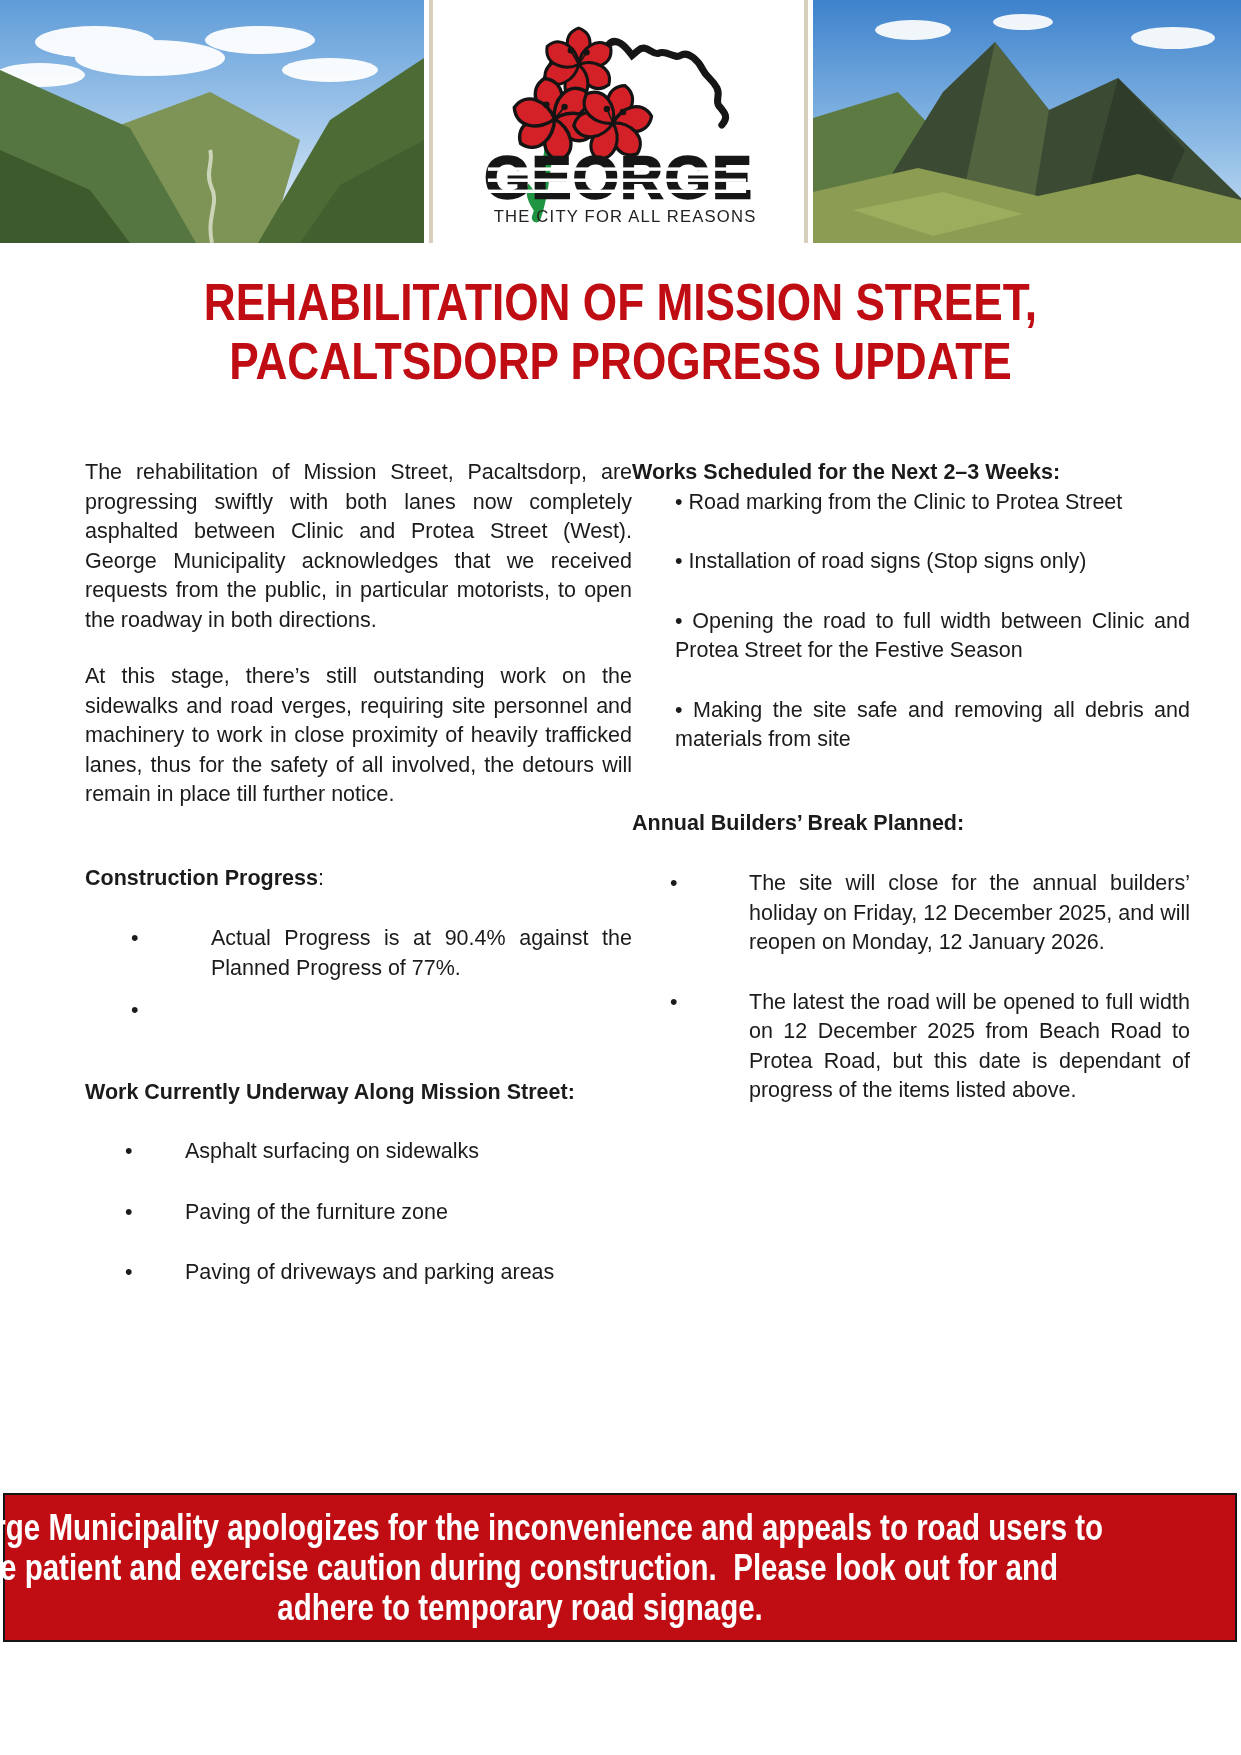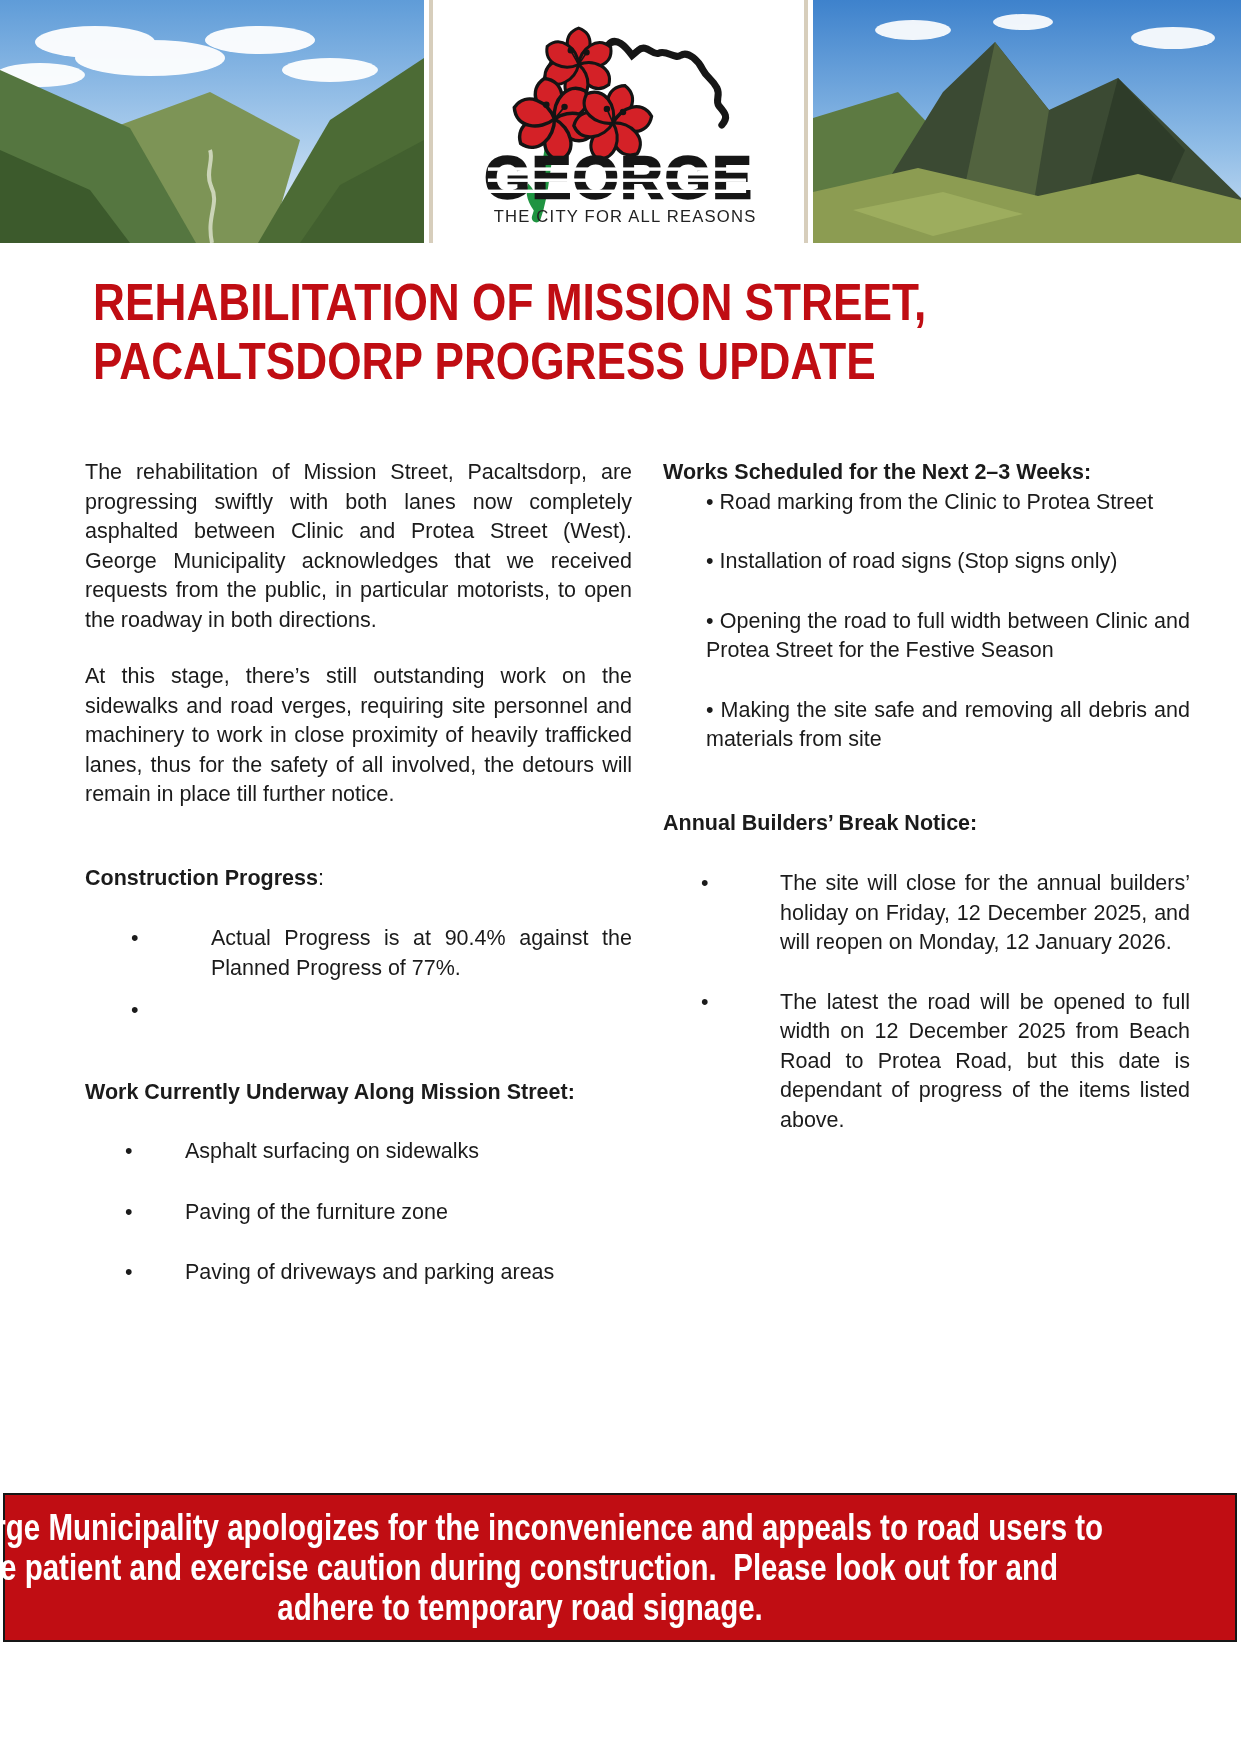--- a/index.html
+++ b/index.html
@@ -16,29 +16,29 @@
   .photo { position:relative; overflow:hidden; }
   .photo svg { display:block; width:100%; height:100%; }
   .photo.left  { width:424px; }
   .photo.right { width:428px; }
   .gapw { width:5px; background:#fff; }
   .rule { width:4px; background:#d7cebc; }
   .logo-panel { flex:1; background:#fff; display:flex; align-items:center; justify-content:center; }
   .logo-panel svg { width:330px; height:232px; }
 
   
-  .titleblock { margin-top:30px; text-align:left; }
+  .titleblock { margin-top:30px; text-align:center; }
   .title-line {
     display:block; font-weight:bold; color:var(--red);
     font-size:52px; line-height:59px; letter-spacing:0px;
     transform:scaleX(0.85); transform-origin:50% 50%; white-space:nowrap;
   }
 
   
-  .cols { display:flex; margin-top:67px; padding:0 51px 0 85px; gap:31px; }
+  .cols { display:flex; margin-top:67px; padding:0 51px 0 85px; }
   .col.leftc  { width:547px; flex:none; }
   .col.rightc { flex:1; }
   .body { font-size:21.5px; line-height:29.5px; }
   .j { text-align:justify; }
   .h { font-size:21.5px; line-height:29.5px; font-weight:bold; }
   .reg { font-weight:400; }
   .mt13{margin-top:13px;} .mt27{margin-top:27px;} .mt30{margin-top:30px;}
   .mt31{margin-top:31px;} .mt34{} .mt52{margin-top:52px;}
   .mt54{margin-top:54px;}
 
@@ -226,21 +226,21 @@
     </div>
 
     <div class="col rightc">
       <h2 class="h">Works Scheduled for the Next 2–3 Weeks:</h2>
 
       <p class="rb j mt34">Road marking from the Clinic to Protea Street</p>
       <p class="rb j mt30">Installation of road signs (Stop signs only)</p>
       <p class="rb j mt30">Opening the road to full width between Clinic and Protea Street for the Festive Season</p>
       <p class="rb j mt30">Making the site safe and removing all debris and materials from site</p>
 
-      <h2 class="h mt54">Annual Builders’ Break Notice:</h2>
+      <h2 class="h mt54">Annual Builders’ Break Planned:</h2>
 
       <div class="hang hang3 mt31">
         <div class="txt j">The site will close for the annual builders’ holiday on Friday, 12 December 2025, and will reopen on Monday, 12 January 2026.</div>
       </div>
       <div class="hang hang3 mt30">
         <div class="txt j">The latest the road will be opened to full width on 12 December 2025 from Beach Road to Protea Road, but this date is dependant of progress of the items listed above.</div>
       </div>
     </div>
   </main>
 

